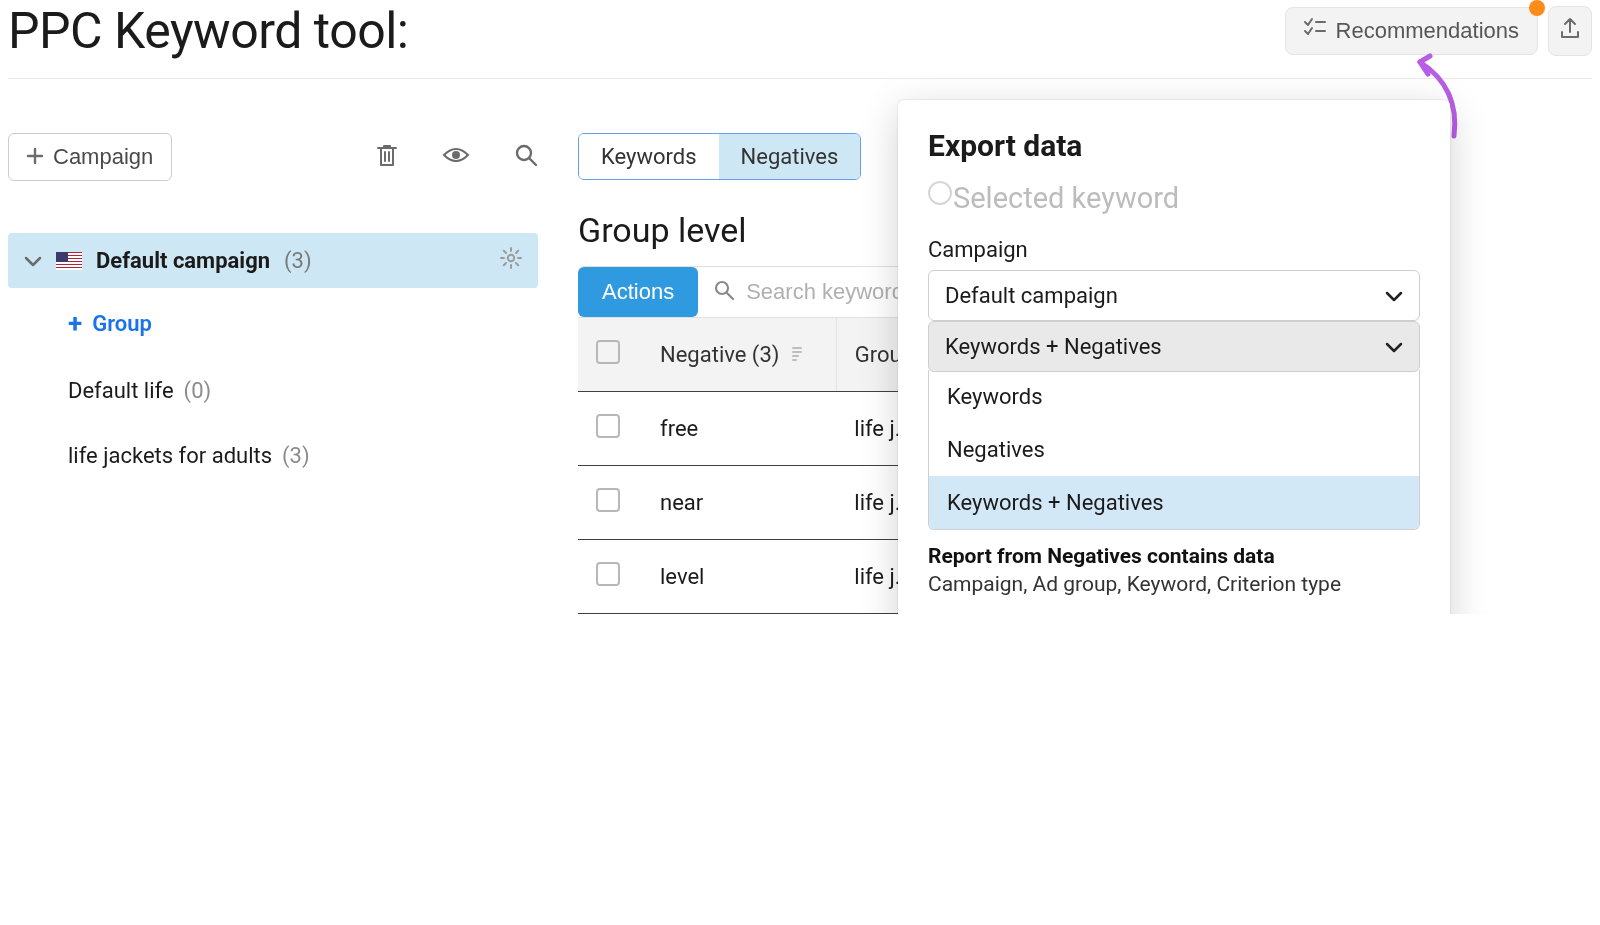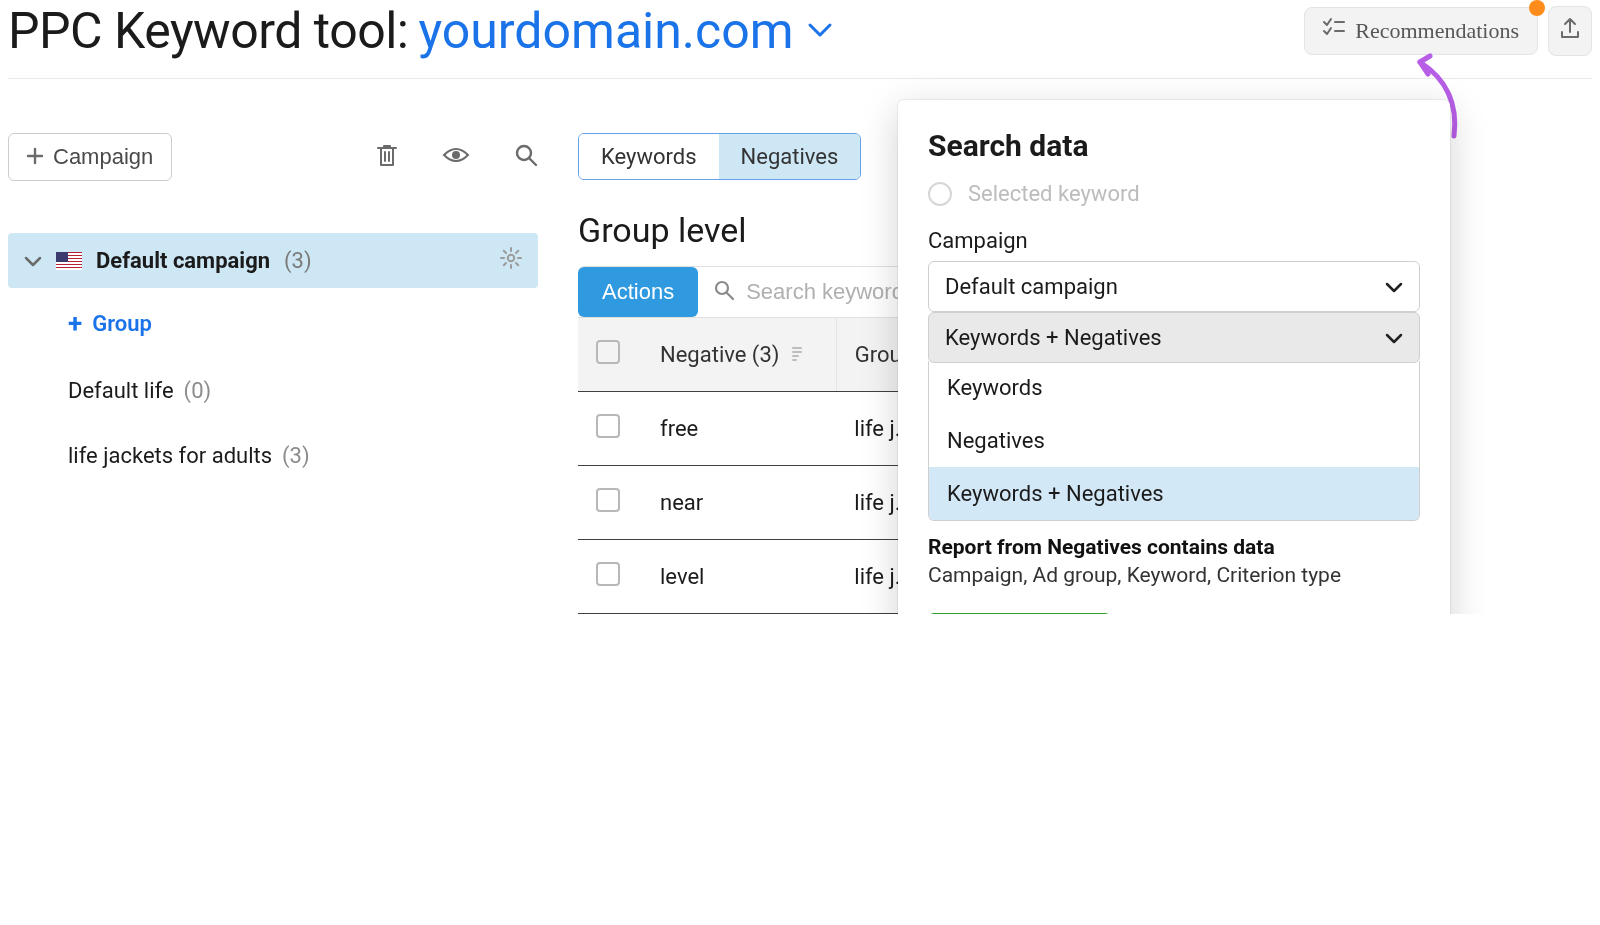--- a/index.html
+++ b/index.html
@@ -19,21 +19,21 @@
     font-size: 50px; font-weight: 400; color: #1a73e8;
     display: inline-flex; align-items: center; gap: 14px;
   }
   .hdr-caret svg { display:block; }
   .spacer { flex: 1; }
   .btn {
     display: inline-flex; align-items: center; gap: 10px;
     background: #f3f3f3;
     border: 1px solid #e4e4e4; border-radius: 8px;
     padding: 10px 18px; font-size: 22px; color: #575757;
-    cursor: pointer; position: relative; font-family: Liberation Serif, serif;
+    cursor: pointer; position: relative;
   }
   .btn-ico { width: 44px; height: 50px; padding: 0; justify-content: center; }
   .badge-dot {
     position: absolute; top: -8px; right: -8px;
     width: 16px; height: 16px; border-radius: 50%; background: #ff8c1a;
   }
 
   
   .main { display: flex; gap: 40px; padding-top: 54px; }
 
@@ -110,21 +110,21 @@
 
   
   .popover {
     position:absolute; top:100px; left:898px; width:552px;
     background:#fff; border-radius:6px;
     box-shadow: 0 10px 38px rgba(0,0,0,.18), 0 0 0 1px rgba(0,0,0,.05);
     padding: 28px 30px 30px;
     z-index: 10;
   }
   .pop-title { font-size:30px; font-weight:700; margin-bottom:18px; }
-  .radio-row { display:flex; align-items:flex-end; gap:16px; font-size:22px; margin:10px 0; }
+  .radio-row { display:flex; align-items:flex-start; gap:1px; font-size:29px; margin:10px 0; }
   .radio {
     width:24px; height:24px; border-radius:50%; display:inline-flex;
     align-items:center; justify-content:center; border:2px solid #c6c6c6;
   }
   .radio.disabled { border-color:#d6d6d6; }
   .radio.checked { border-color:#1a73e8; }
   .radio.checked .dot { width:10px; height:10px; border-radius:50%; background:#1a73e8; }
   .radio-label.disabled { color:#bcbcbc; }
 
   .field-label { font-size:22px; margin:22px 0 8px; }
@@ -155,28 +155,20 @@
   .arrow { position:absolute; pointer-events:none; }
   svg { overflow:visible; }
 </style>
 </head>
 <body>
 
 <div class="wrap">
 
   <div class="hdr">
     <span class="hdr-title">PPC Keyword tool:</span>
-    <span class="hdr-dom">
-      <span>yourdomain.com</span>
-      <span class="hdr-caret">
-        <svg width="24" height="16" viewBox="0 0 24 16">
-            <path d="M2 2 L12 12 L22 2" fill="none" stroke="#1a73e8" stroke-width="3" stroke-linecap="round" stroke-linejoin="round"></path>
-          </svg>
-      </span>
-    </span>
     <span class="spacer"></span>
     <button class="btn">
       <span>
         <svg width="22" height="20" viewBox="0 0 22 20">
             <path d="M1 4 L4 7 L8 1 M12 4 H21 M1 13 L4 16 L8 10 M12 13 H21" fill="none" stroke="#6b6b6b" stroke-width="2" stroke-linecap="round" stroke-linejoin="round"></path>
           </svg>
       </span>
       <span>Recommendations</span>
       <span class="badge-dot"></span>
     </button>
@@ -308,21 +300,21 @@
             <td>level</td>
             <td>life j.</td>
           </tr>
         </tbody>
       </table>
     </div>
 
   </div>
 
   <div class="popover">
-    <div class="pop-title">Search data</div>
+    <div class="pop-title">Export data</div>
 
     <div class="radio-row">
       <span class="radio disabled"></span>
       <span class="radio-label disabled">Selected keyword</span>
     </div>
 
     <div class="field-label">Campaign</div>
     <div class="select">
       <span>Default campaign</span>
       <span class="chev">

